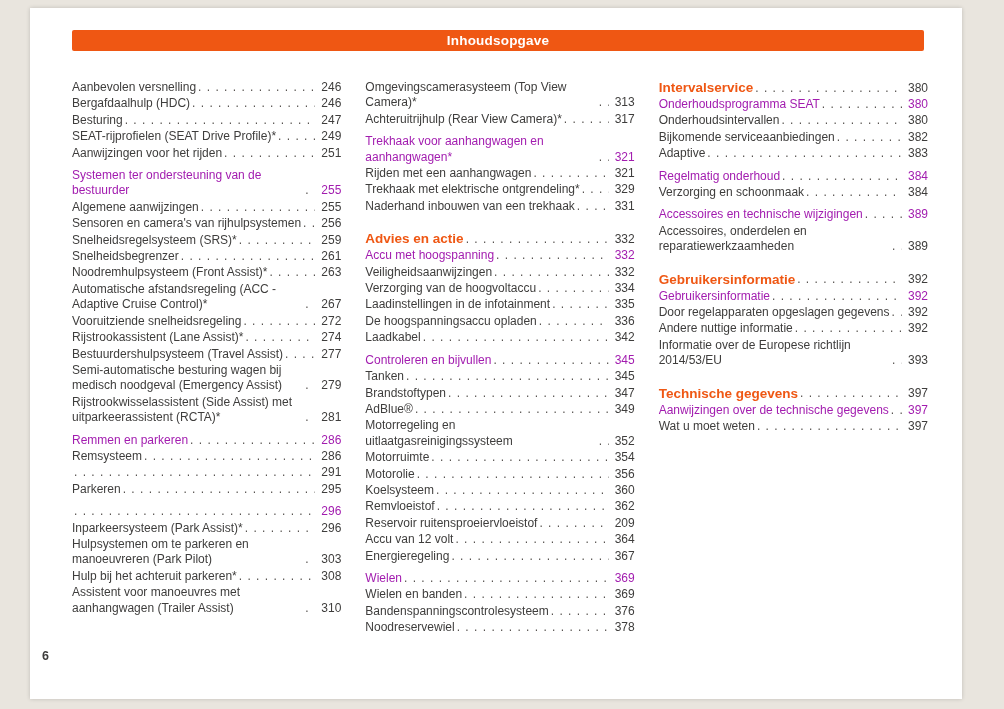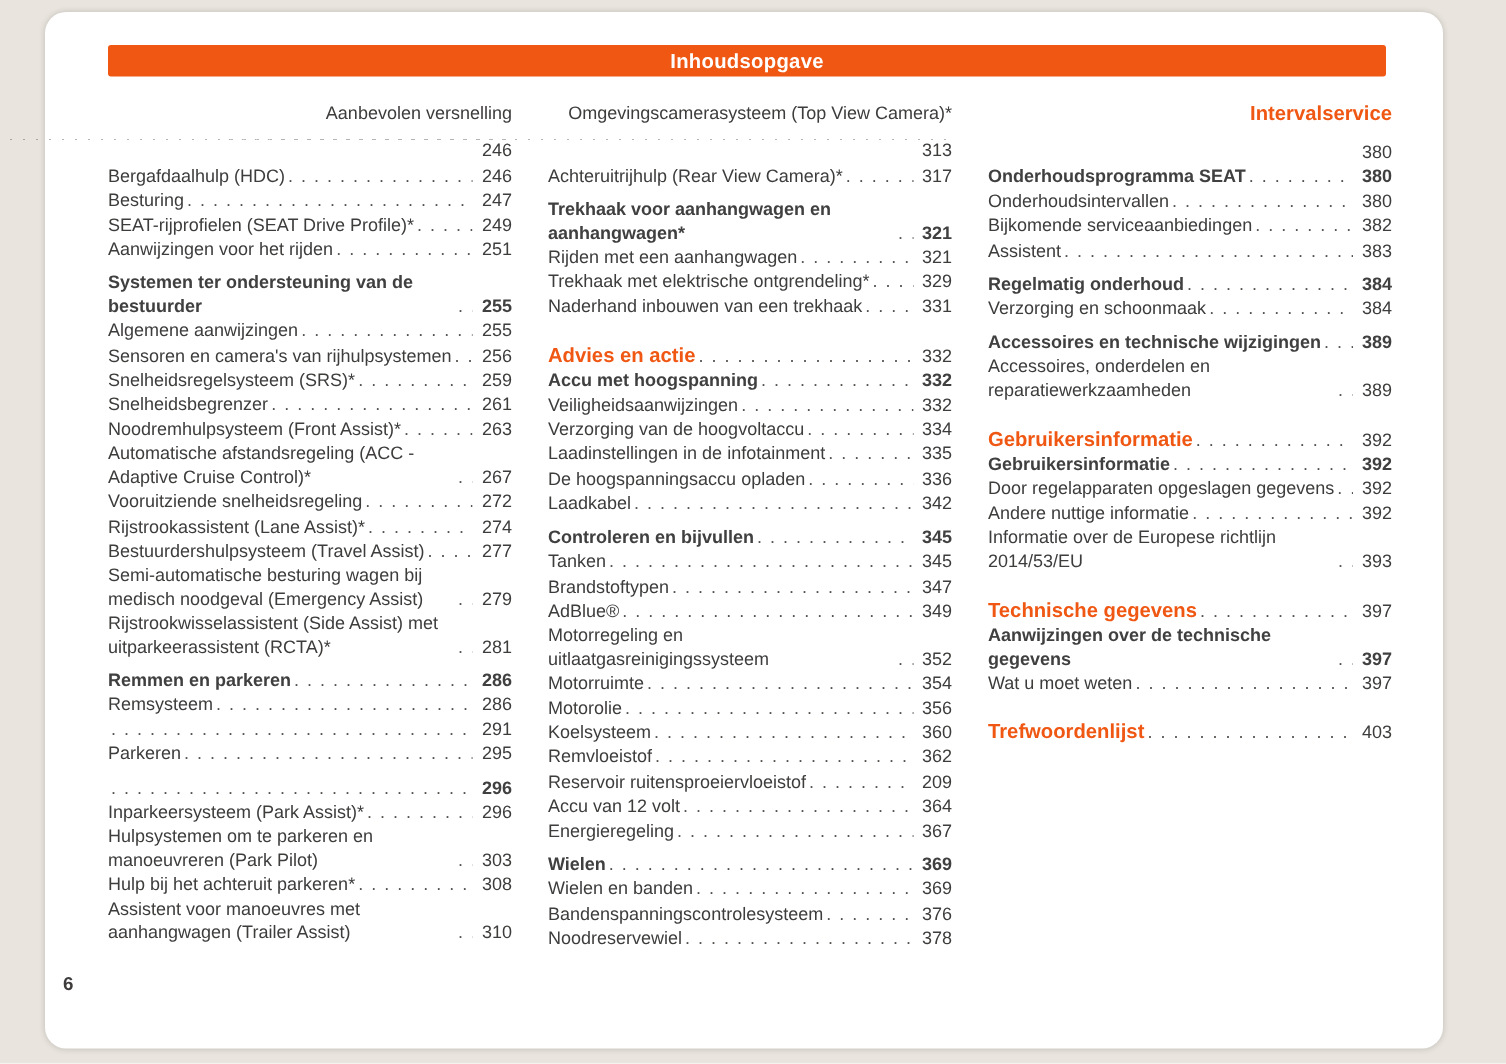--- a/index.html
+++ b/index.html
@@ -9,21 +9,21 @@
     background: #e9e5de;
     font-family: "Liberation Sans", sans-serif;
     position: relative;
     overflow: hidden;
   }
   .sheet {
     position: absolute;
     left: 30px; top: 8px;
     width: 932px; height: 691px;
     background: #ffffff;
-    border-radius: 14px;
+    border-radius: 0;
     box-shadow: 0 0 4px rgba(0,0,0,.18);
   }
   .header-bar {
     margin: 22px 38px 0 42px;
     height: 21px;
     background: var(--accent, #ef5713);
     color: #ffffff;
     font-weight: bold;
     font-size: 13.5px;
     display: flex; align-items: center; justify-content: center;
@@ -53,32 +53,32 @@
     color: #55514e;
     font-weight: normal;
   }
   .entry .dots::after {
     content: " . . . . . . . . . . . . . . . . . . . . . . . . . . . . . . . . . . . . . . . . . . . . . . . . . . . . . . . .";
     white-space: nowrap;
     letter-spacing: 1px;
     font-size: 12px;
   }
   .entry .page { flex: 0 0 auto; min-width: 24px; text-align: right; }
-  .entry.bold { font-weight: bold; color: #404040; margin-top: 7px; }
+  .entry.bold { font-weight: normal; color: #a21caf; margin-top: 7px; }
   .entry.bold .dots { font-weight: normal; }
   .entry.heading { margin-top: 17px; justify-content: center; }
   .entry.heading .label {
     color: var(--accent, #ef5713);
     font-weight: bold;
     font-size: 13.5px;
     line-height: 16px;
   }
   .entry.heading .page { font-weight: normal; }
   .entry.heading + .entry.bold { margin-top: 1px; }
-  .col .entry:first-child { margin-top: 0; flex-direction: column; }
+  .col .entry:first-child { margin-top: 12px; }
   .footer-num {
     position: absolute;
     left: 12px; bottom: 36px;
     font-size: 12.5px;
     font-weight: bold;
     color: #3e3d3c;
   }
 </style>
 </head>
 <body>
@@ -380,21 +380,21 @@
           <span class="label">Onderhoudsintervallen</span>
           <span class="dots"></span>
           <span class="page">380</span>
         </div>
         <div class="entry normal">
           <span class="label">Bijkomende serviceaanbiedingen</span>
           <span class="dots"></span>
           <span class="page">382</span>
         </div>
         <div class="entry normal">
-          <span class="label">Assistent</span>
+          <span class="label">Adaptive</span>
           <span class="dots"></span>
           <span class="page">383</span>
         </div>
         <div class="entry bold">
           <span class="label">Regelmatig onderhoud</span>
           <span class="dots"></span>
           <span class="page">384</span>
         </div>
         <div class="entry normal">
           <span class="label">Verzorging en schoonmaak</span>
@@ -443,22 +443,17 @@
         </div>
         <div class="entry bold">
           <span class="label">Aanwijzingen over de technische gegevens</span>
           <span class="dots"></span>
           <span class="page">397</span>
         </div>
         <div class="entry normal">
           <span class="label">Wat u moet weten</span>
           <span class="dots"></span>
           <span class="page">397</span>
-        </div>
-        <div class="entry heading">
-          <span class="label">Trefwoordenlijst</span>
-          <span class="dots"></span>
-          <span class="page">403</span>
         </div>
       </div>
   </div>
   <div class="footer-num">6</div>
 </div>
 
 </body></html>

